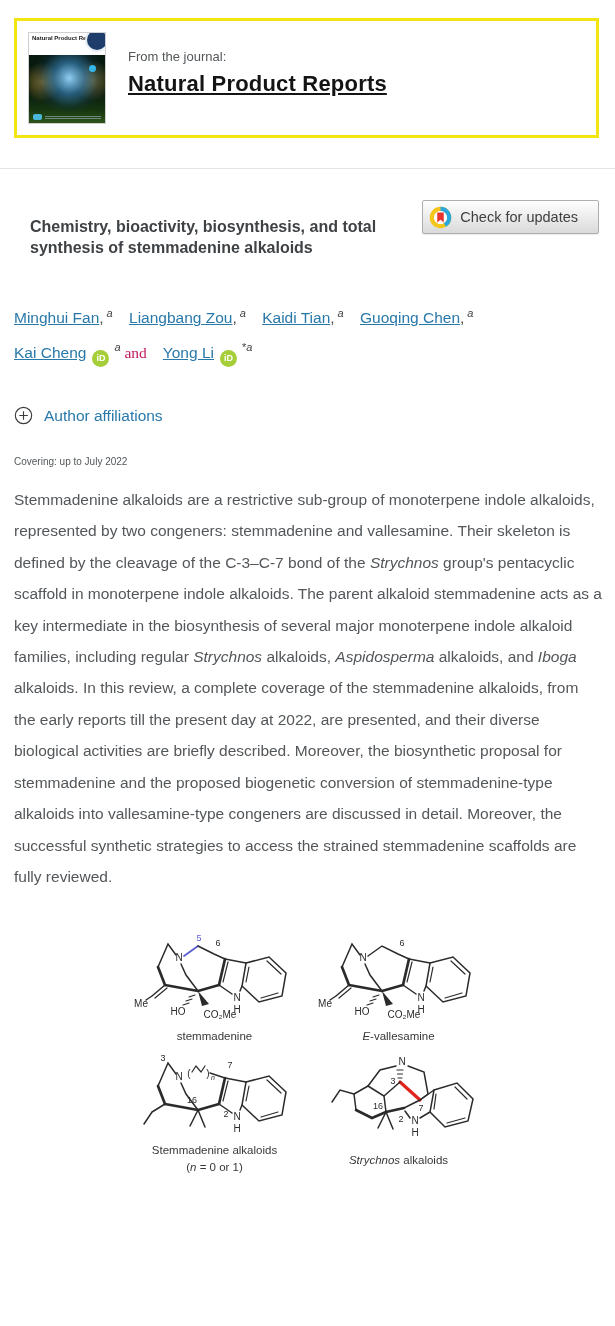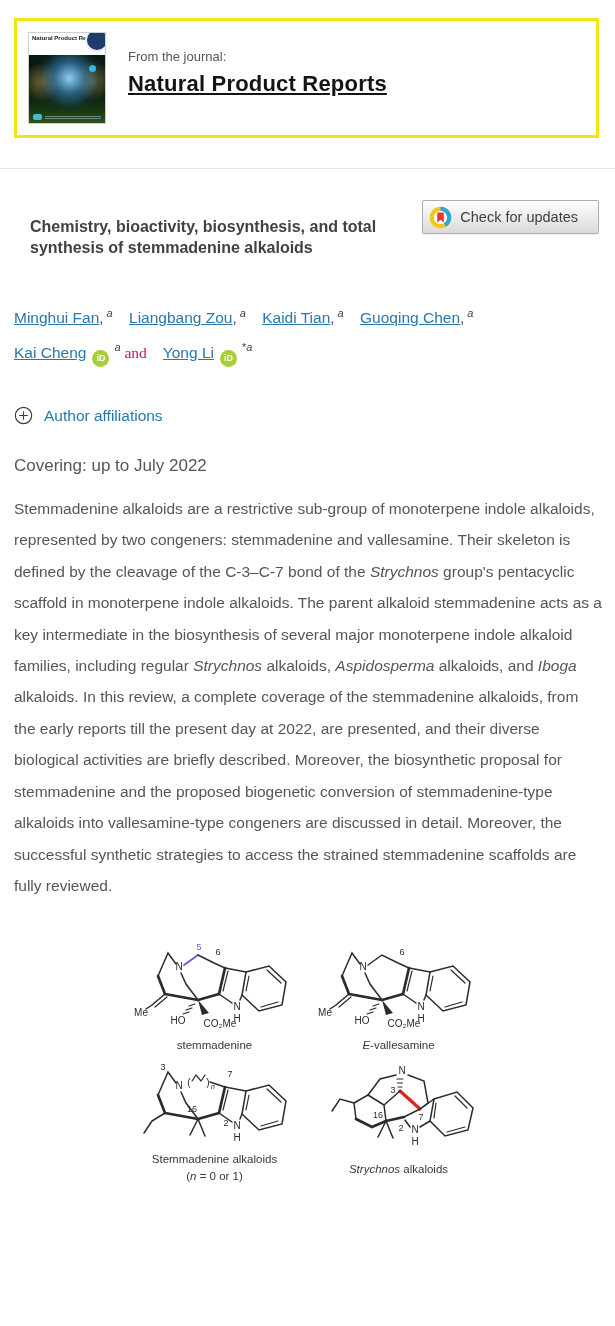--- a/index.html
+++ b/index.html
@@ -48,21 +48,21 @@
   .author{margin-right:12px;white-space:nowrap;}
   .author-link{color:#2878aa;text-decoration:underline;}
   sup.aff-sup{font-size:11px;color:#3f3f3f;margin-left:3px;}
   .and{color:#be185d;font-family:Liberation Serif, serif;}
   .orcid{display:inline-block;width:17px;height:17px;border-radius:50%;background:#a6ce39;color:#fff;font-size:9px;font-weight:bold;text-align:center;line-height:17px;margin:0 2px 0 6px;vertical-align:-3px;}
 
   .affil{margin-top:36px;display:flex;align-items:flex-end;gap:11px;font-size:15.5px;color:#2878aa;}
 
   
   h2.abs-head{font-size:23px;color:#232323;margin:46px 0 0;font-weight:bold;}
-  .covering{margin-top:31px;font-size:17px;color:#53575a;}
+  .covering{margin-top:31px;font-size:10px;color:#53575a;}
   .para{margin-top:17px;font-size:15.5px;line-height:2.03;color:#53575a;width:588px;}
   .para em, .caption em{font-style:italic;}
 
   
   .figure{margin:40px auto 0;width:352px;display:grid;grid-template-columns:168px 168px;column-gap:16px;row-gap:8px;}
   .cell{text-align:center;}
   .struct{display:block;margin:0 auto;}
   .struct path, .struct line{stroke:#2b2b2b;stroke-width:1.5;fill:none;stroke-linecap:round;}
   .struct .bold{stroke-width:2.7;}
   .struct .thin{stroke-width:1.2;}

